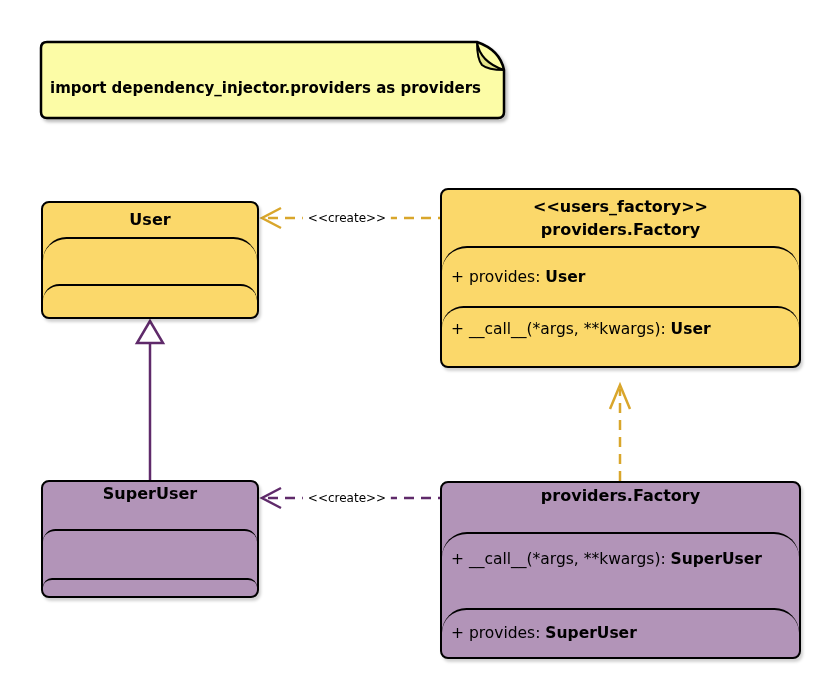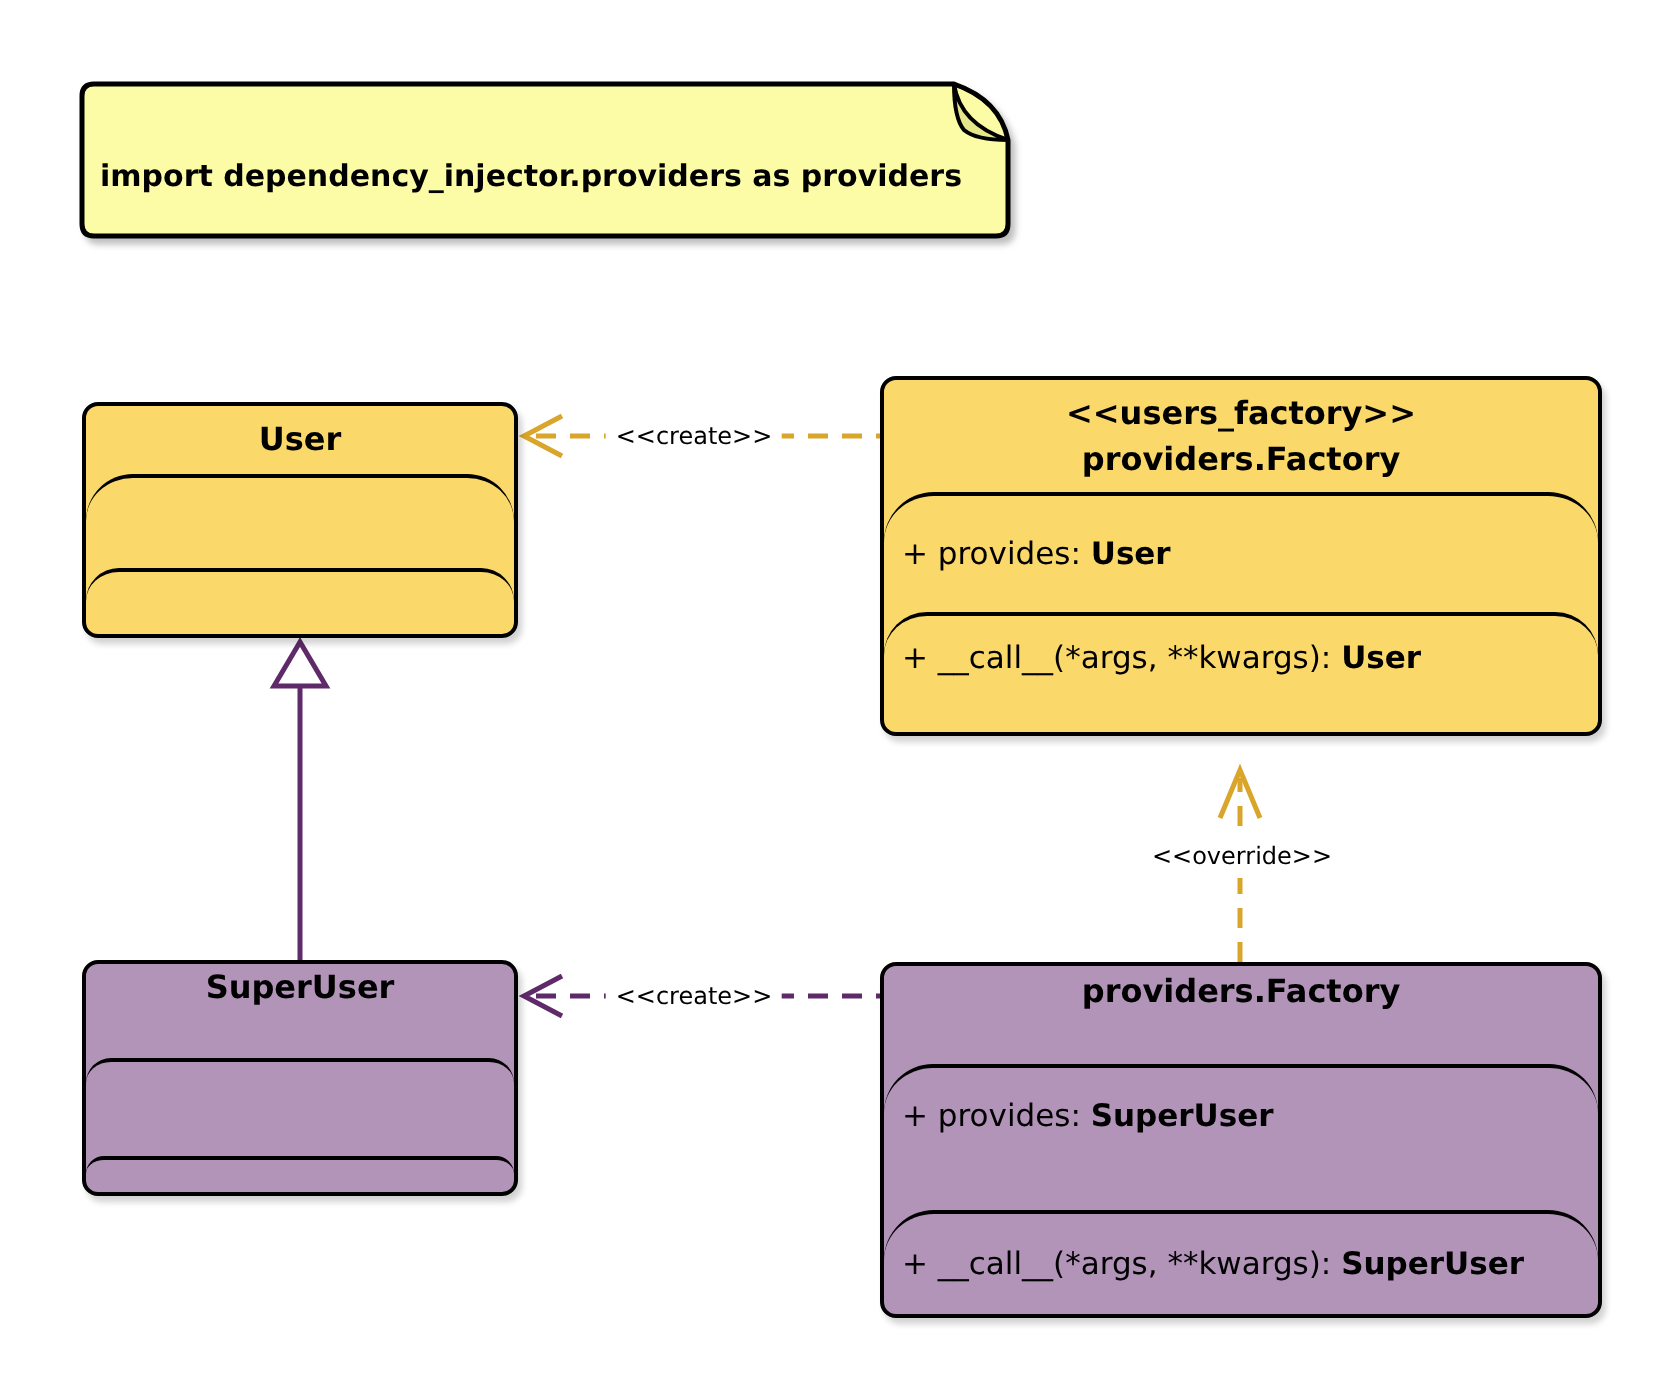--- a/index.html
+++ b/index.html
@@ -120,25 +120,24 @@
       <span>SuperUser</span>
     </div>
     <div class="compartment comp-body" style="height:47px;"></div>
     <div class="compartment comp-body" style="height:33px;"></div>
   </div>
 
   <div class="class-box purple" style="left:440px;top:481px;width:361px;height:178px;">
     <div class="compartment comp-title" style="height:35px;">
       <span>providers.Factory</span>
     </div>
+    <div class="compartment comp-body" style="height:71px;">
+      <span><span>+ __call__(*args, **kwargs): </span><span class="type-bold">SuperUser</span></span>
+    </div>
     <div class="compartment comp-body" style="height:68px;">
       <span><span>+ provides: </span><span class="type-bold">SuperUser</span></span>
-    </div>
-    <div class="compartment comp-body" style="height:71px;">
-      <span><span>+ __call__(*args, **kwargs): </span><span class="type-bold">SuperUser</span></span>
     </div>
   </div>
 
   <div class="edge-label" style="left:347px;top:208px;">&lt;&lt;create&gt;&gt;</div>
   <div class="edge-label" style="left:347px;top:488px;">&lt;&lt;create&gt;&gt;</div>
-  <div class="edge-label" style="left:621px;top:418px;">&lt;&lt;override&gt;&gt;</div>
 
 </div>
 
 </body></html>

